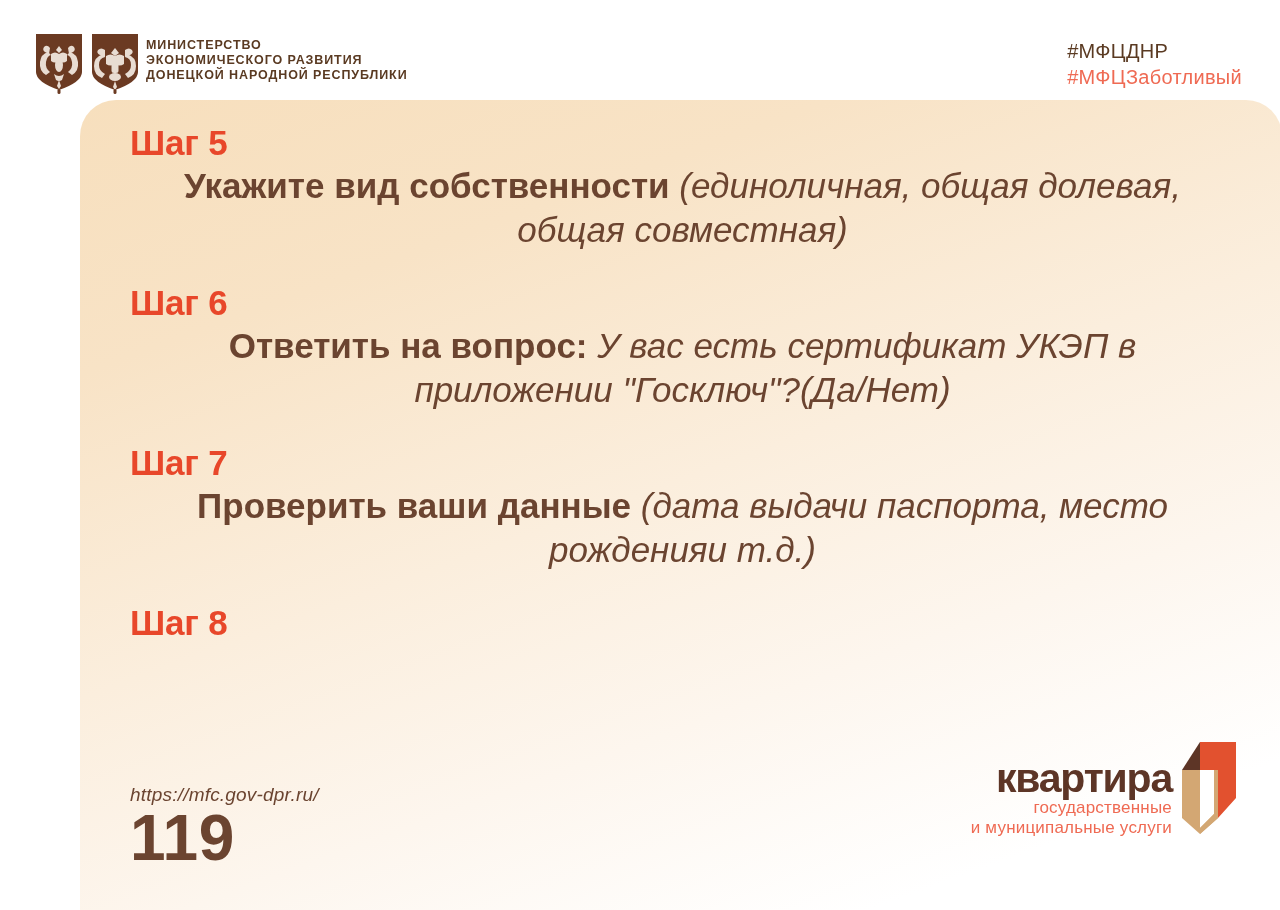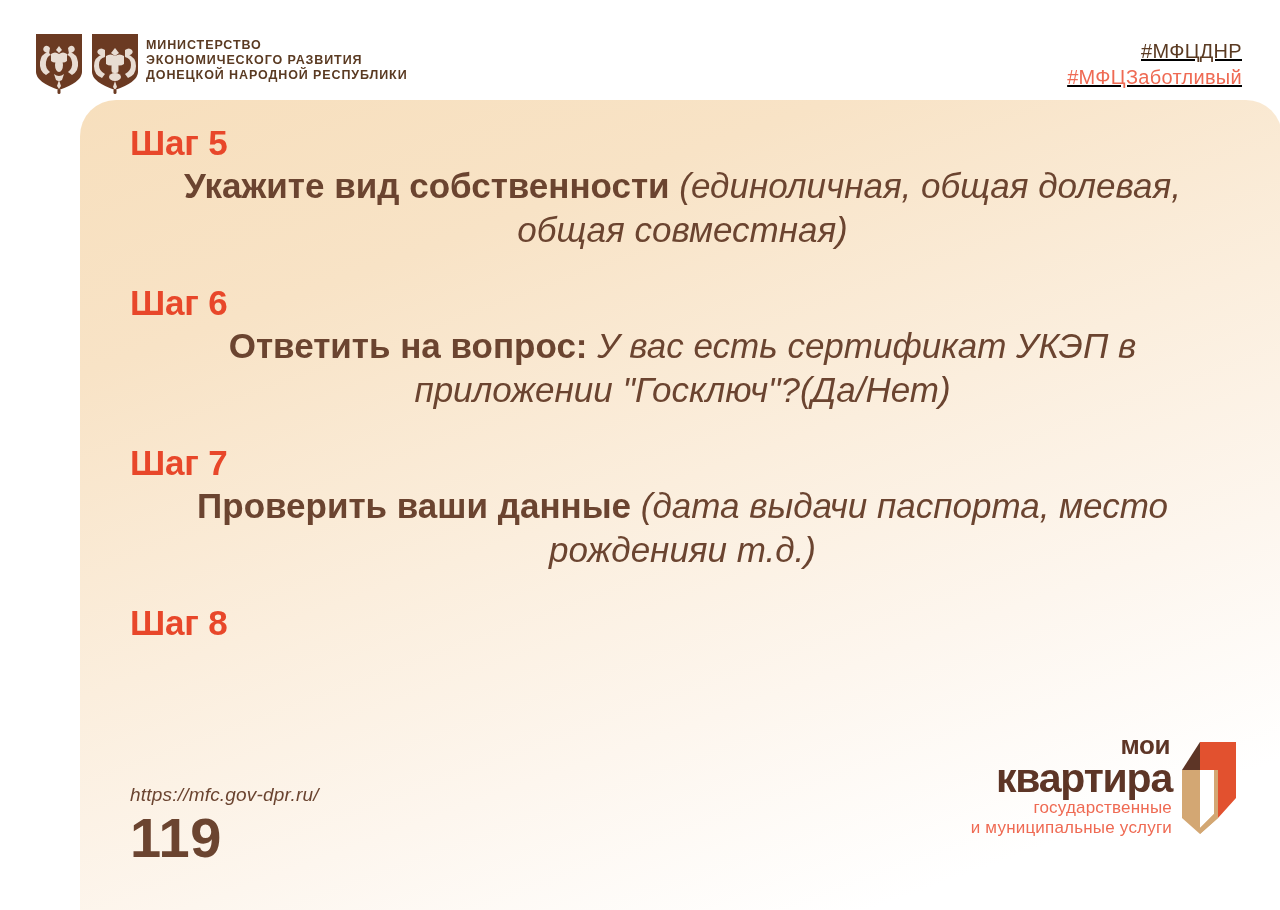--- a/index.html
+++ b/index.html
@@ -47,23 +47,21 @@
     letter-spacing: 0.9px;
     text-transform: uppercase;
     font-family: "Liberation Sans", sans-serif;
     white-space: pre-line;
   }
 
   .hashtags {
     position: absolute;
     right: 38px;
     top: 38px;
-    text-align: right;
     line-height: 26px;
-    text-decoration: underline;
   }
   .hashtag-1 {
     color: #5a3a22;
     font-size: 20px;
     font-weight: 500;
     letter-spacing: 0.3px;
   }
   .hashtag-2 {
     color: #ef6a53;
     font-size: 20px;
@@ -135,21 +133,21 @@
     font-size: 19px;
     font-style: italic;
     font-weight: normal;
     letter-spacing: 0.2px;
   }
   .page-number {
     position: absolute;
     left: 50px;
     top: 706px;
     color: #6b4430;
-    font-size: 56px;
+    font-size: 64px;
     font-weight: bold;
     letter-spacing: 0.5px;
     line-height: 64px;
   }
 
   .mfc-logo {
     position: absolute;
     right: 22px;
     bottom: 28px;
     width: 300px;
@@ -269,21 +267,20 @@
       <div class="step-label">Шаг 8</div>
     </div>
 
   </div>
 
   <div class="site-url">https://mfc.gov-dpr.ru/</div>
   <div class="page-number">119</div>
 
   <div class="mfc-logo">
     <div class="mfc-wordmark">
-      <div class="mfc-moi">мои</div>
       <div class="mfc-docs">квартира</div>
       <div class="mfc-sub1">государственные</div>
       <div class="mfc-sub2">и муниципальные услуги</div>
     </div>
 
     <div class="mfc-mark">
       <svg width="76" height="96" viewBox="0 0 76 96">
         <path d="M38 2 L74 2 L74 58 L56 78 L56 30 L38 30 Z" fill="#e2512f"></path>
         <path d="M38 2 L38 30 L20 30 Z" fill="#5d3526"></path>
         <path d="M20 30 L38 30 L38 94 L20 78 Z" fill="#d3a773"></path>

